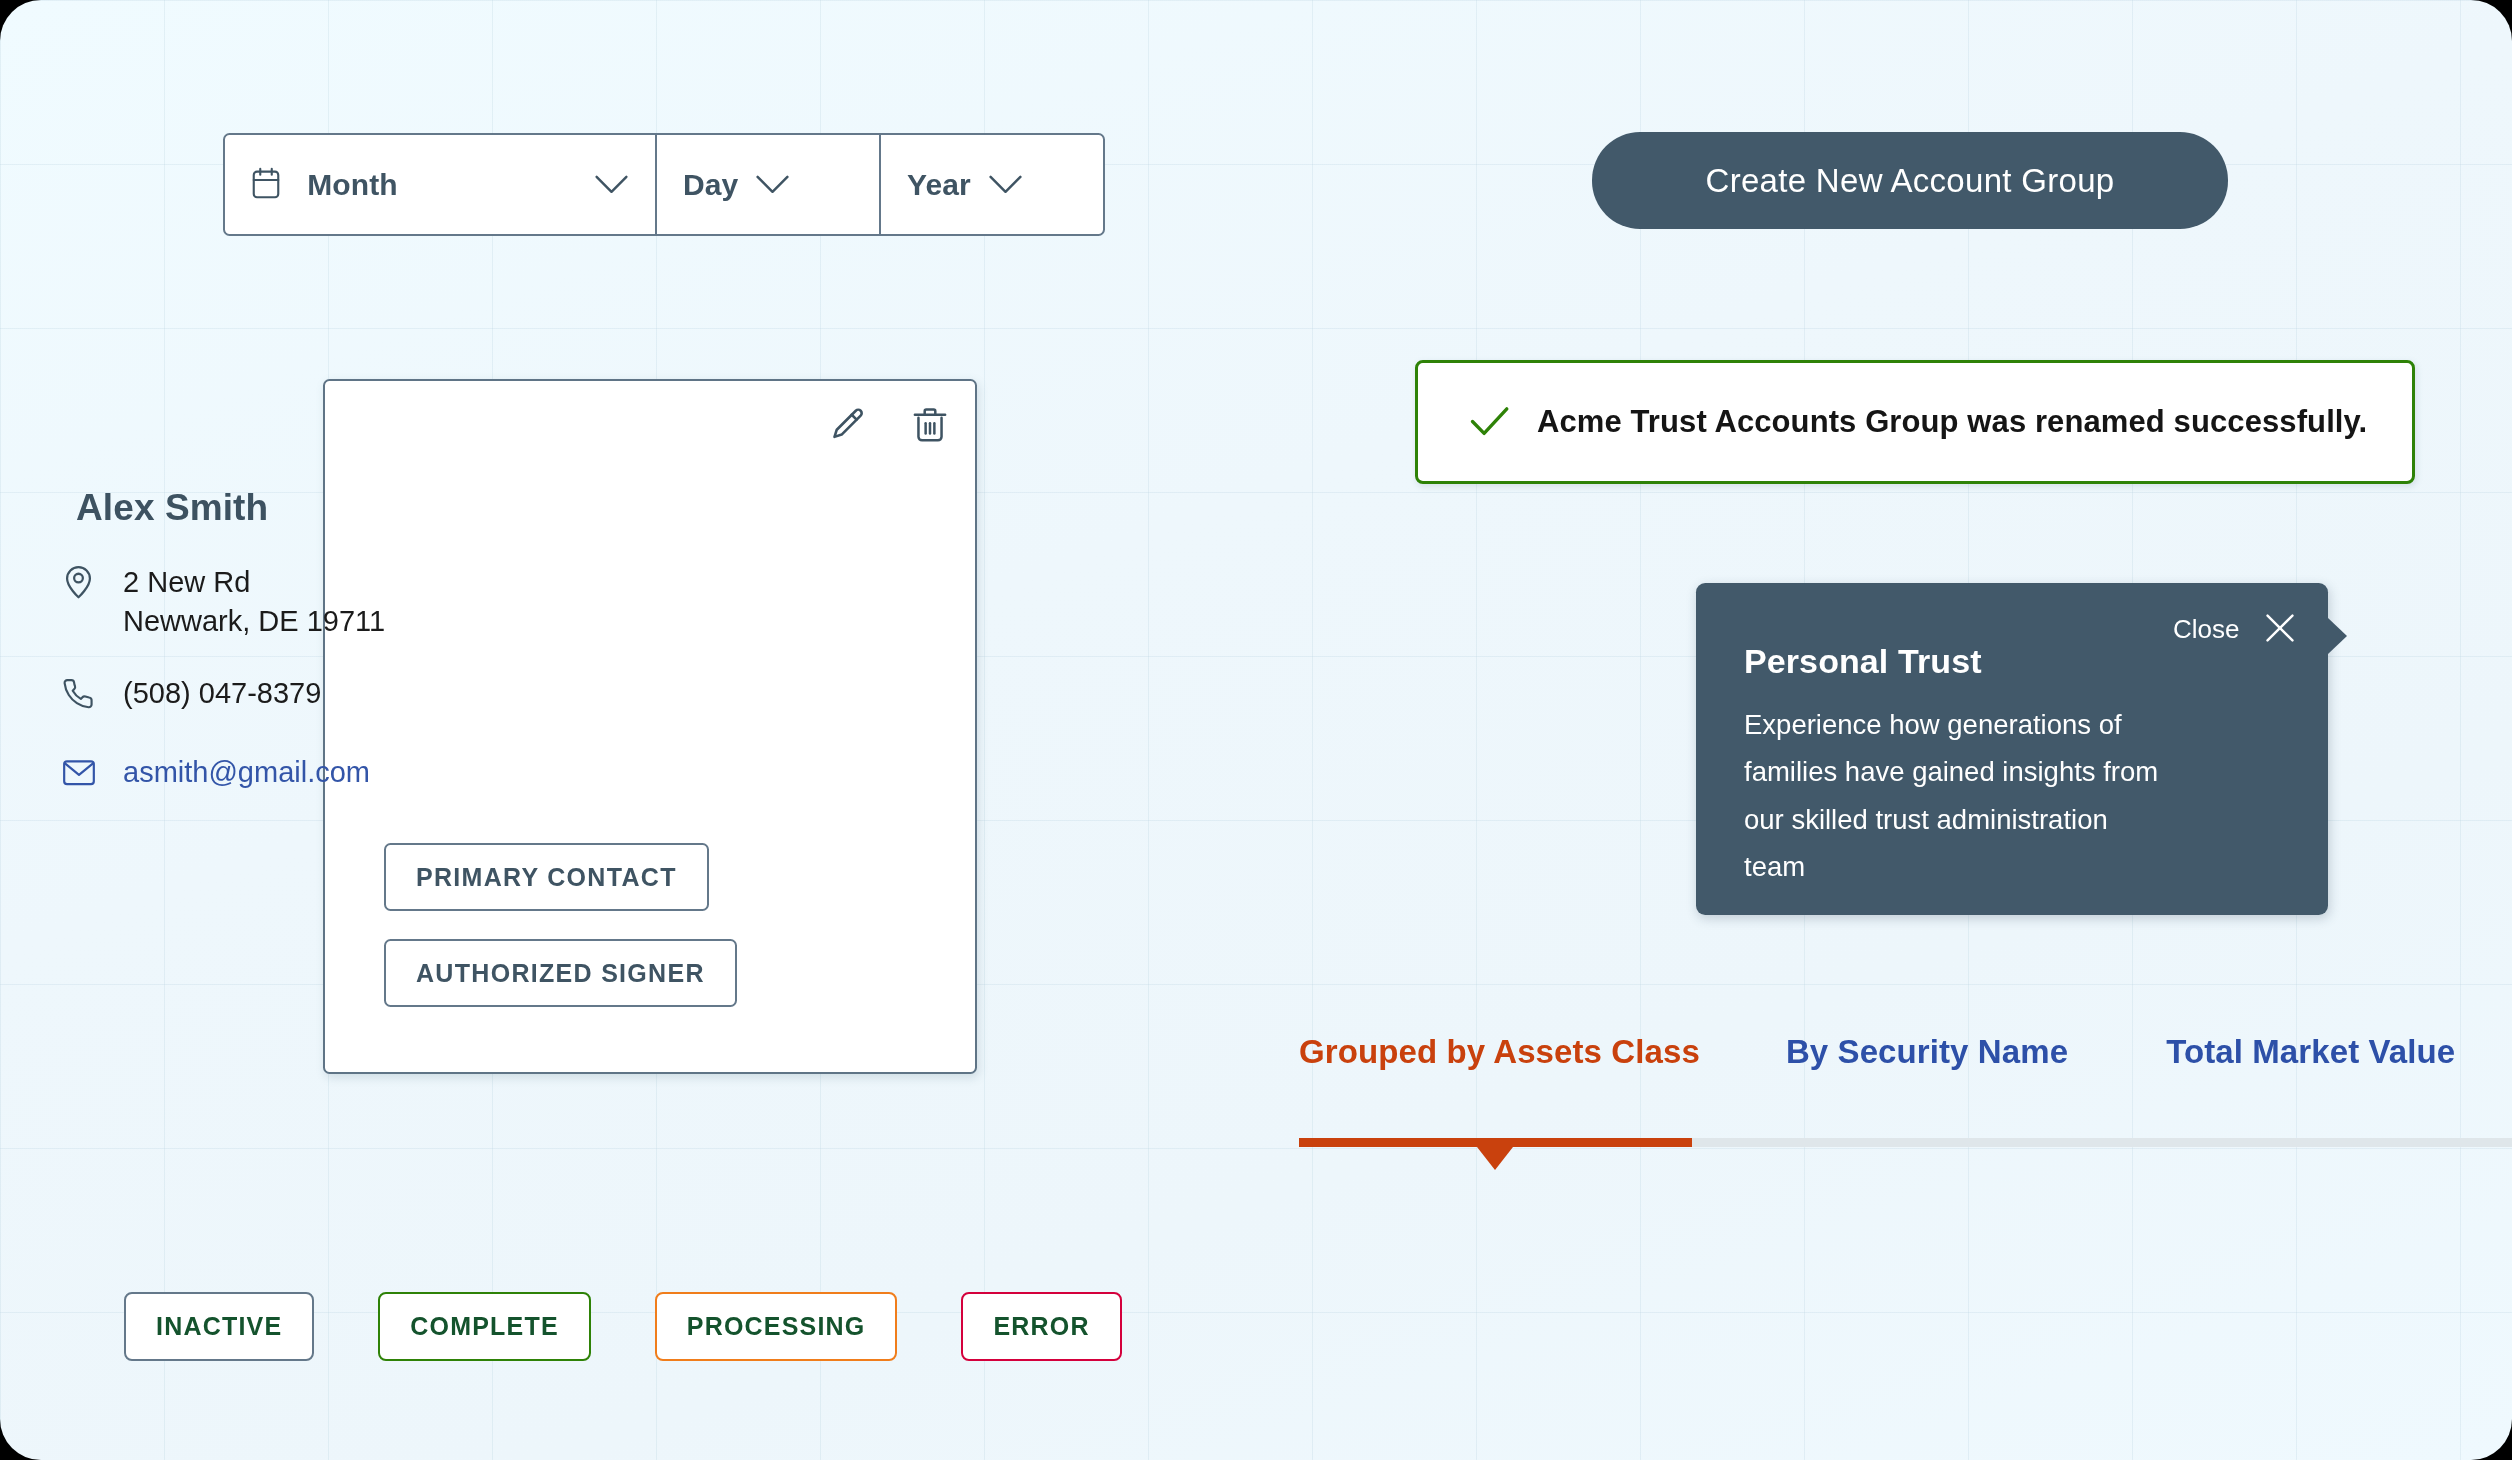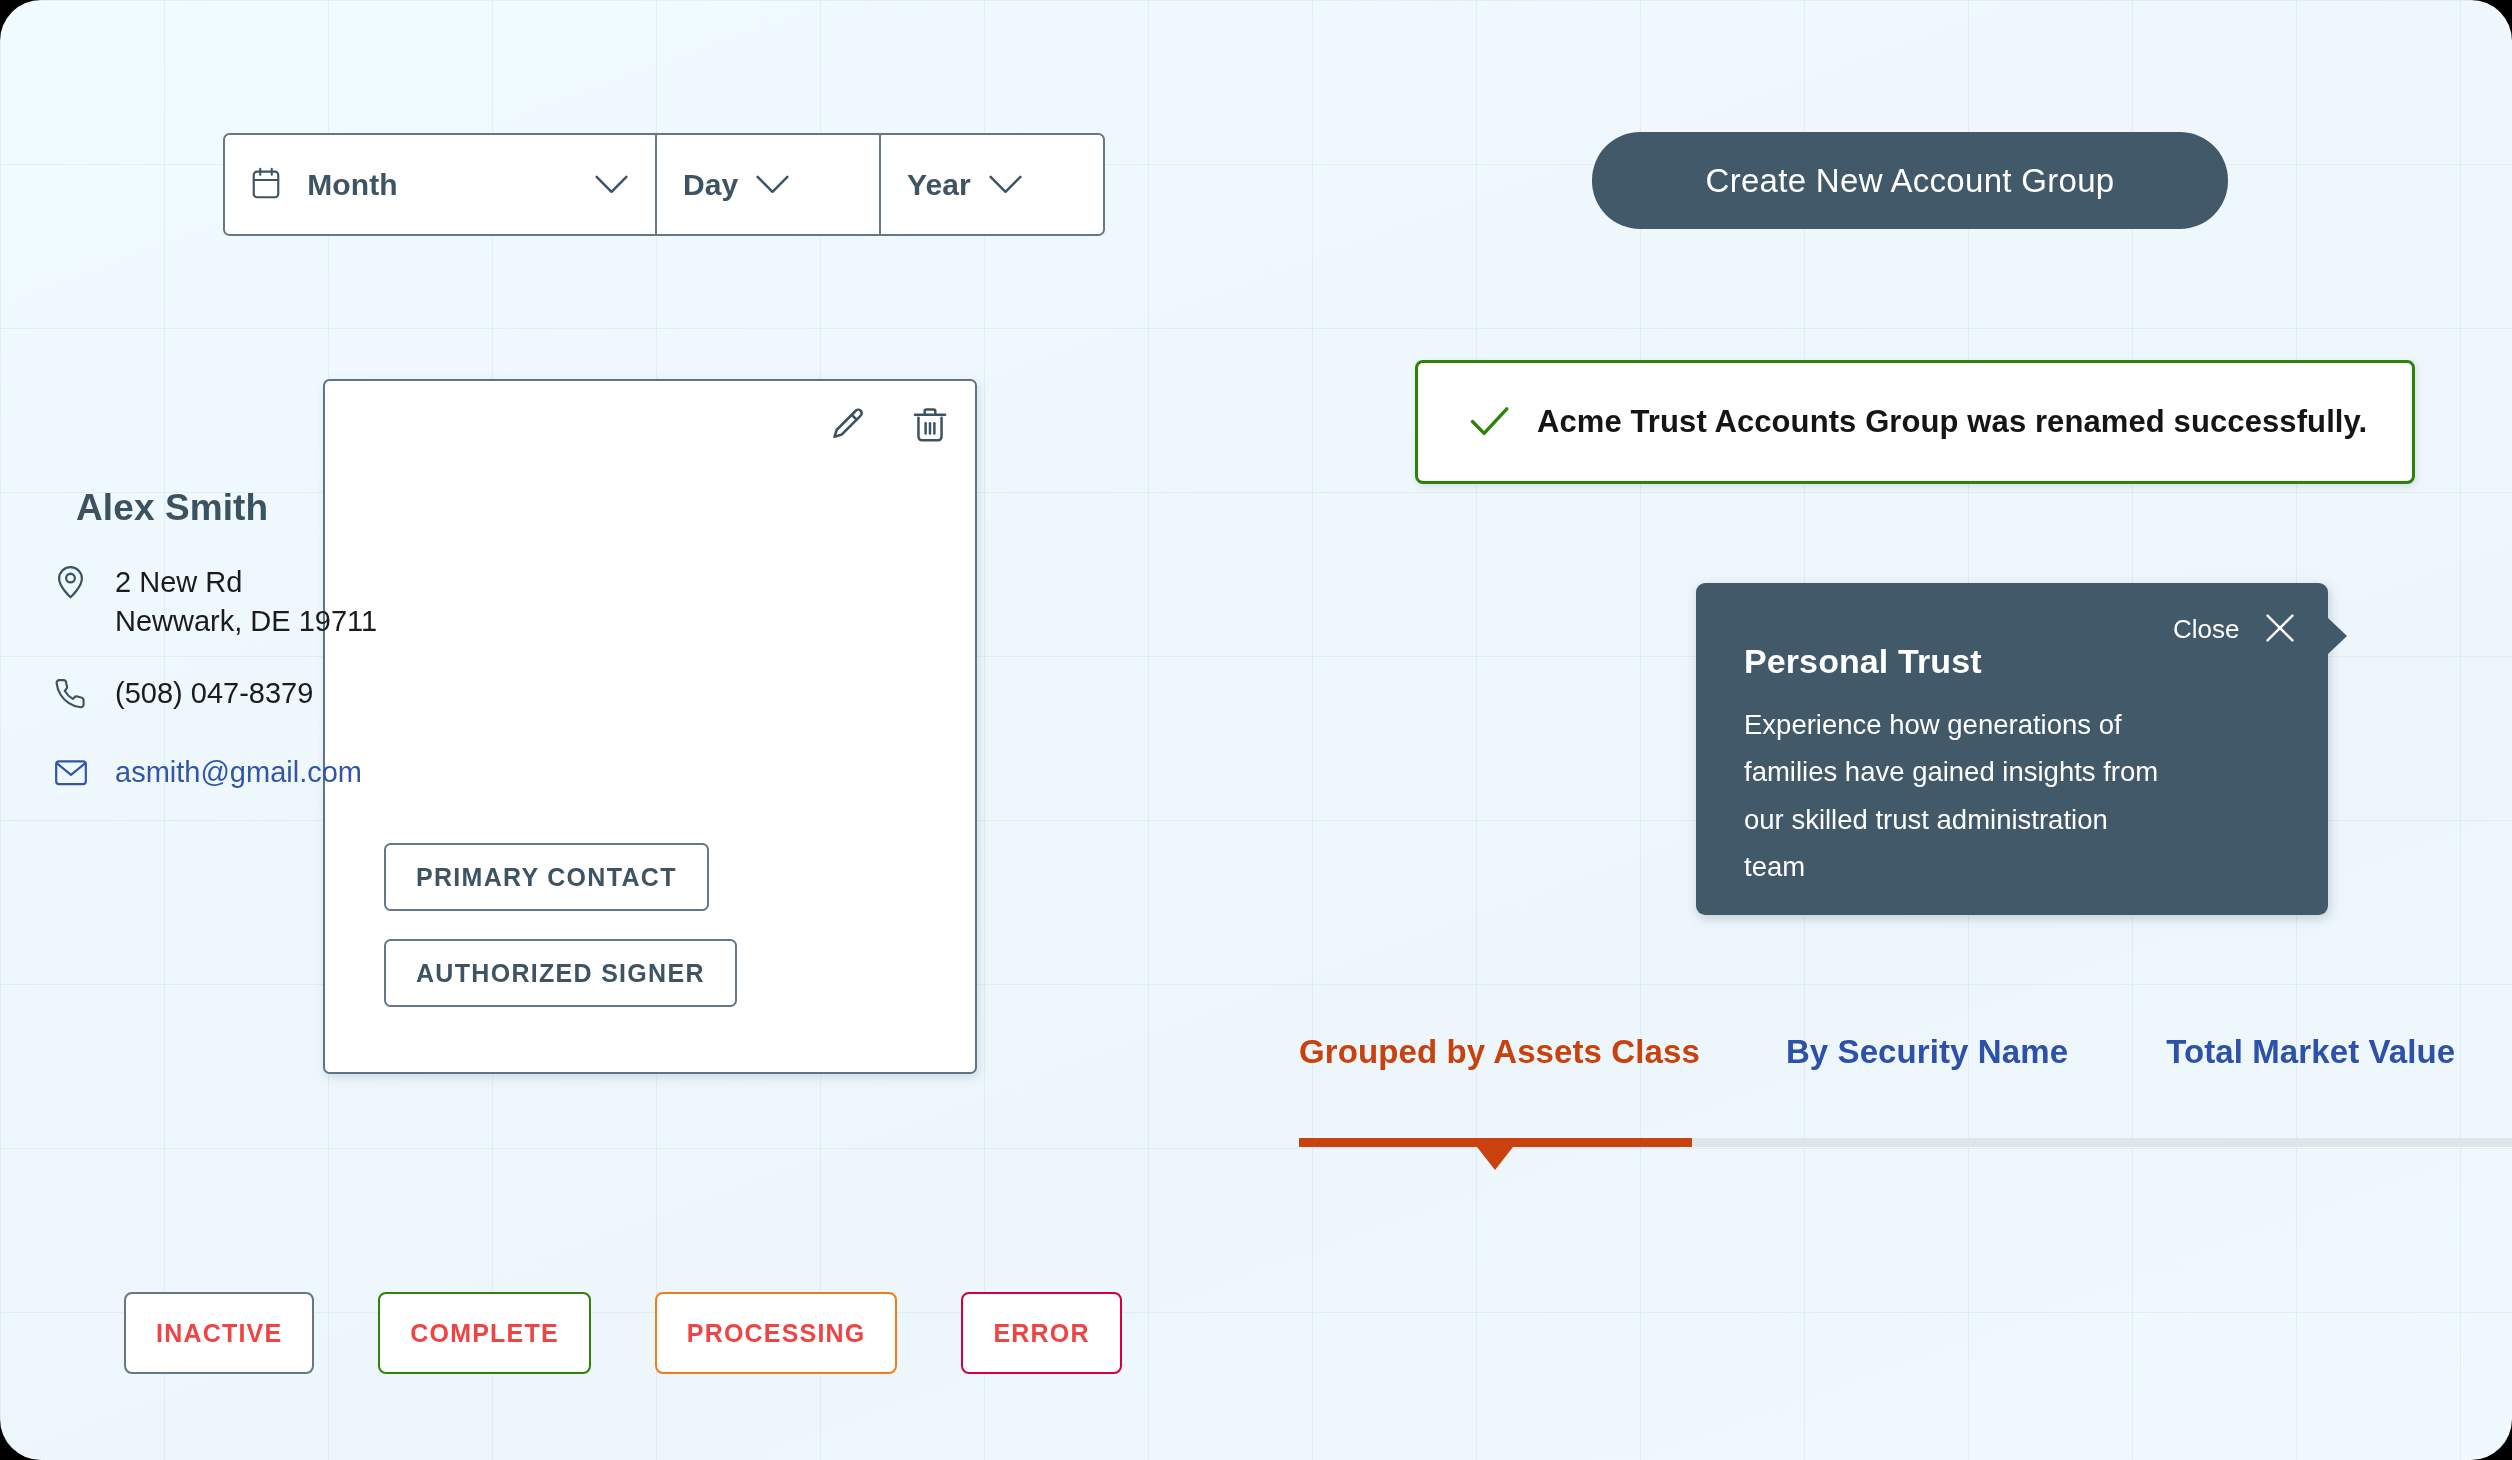--- a/index.html
+++ b/index.html
@@ -110,21 +110,21 @@
     left: 60px;
     top: 487px;
     font-size: 37px;
     font-weight: 700;
     color: #3d5261;
     letter-spacing: 0.1px;
     margin-left: 16px;
   }
   .info-row {
     position: absolute;
-    left: 52px;
+    left: 60px;
     display: flex;
     align-items: flex-start;
     gap: 26px;
     justify-content: space-between;
   }
   #row-address { top: 563px; }
   #row-phone   { top: 674px; align-items: center; }
   #row-email   { top: 756px; align-items: center; }
   .row-icon { flex: 0 0 auto; width: 37px; display: flex; justify-content: center; }
   .row-text {
@@ -287,25 +287,25 @@
   
   #status-badges {
     position: absolute;
     left: 124px;
     top: 1292px;
     display: flex;
     align-items: center;
     gap: 0;
   }
   .status-badge {
-    height: 82px;
+    height: 69px;
     background: #ffffff;
     border: 2.6px solid #64788a;
     border-radius: 7.9px;
-    color: #ef4444;
+    color: #14532d;
     font-family: "Liberation Sans", sans-serif;
     font-size: 25px;
     font-weight: 700;
     letter-spacing: 1.2px;
     padding: 0 30px;
     cursor: pointer;
     white-space: nowrap;
   }
   #badge-inactive   { margin-right: 64px; border-color: #64788a; }
   #badge-complete   { margin-right: 64px; border-color: #2e8207; }

